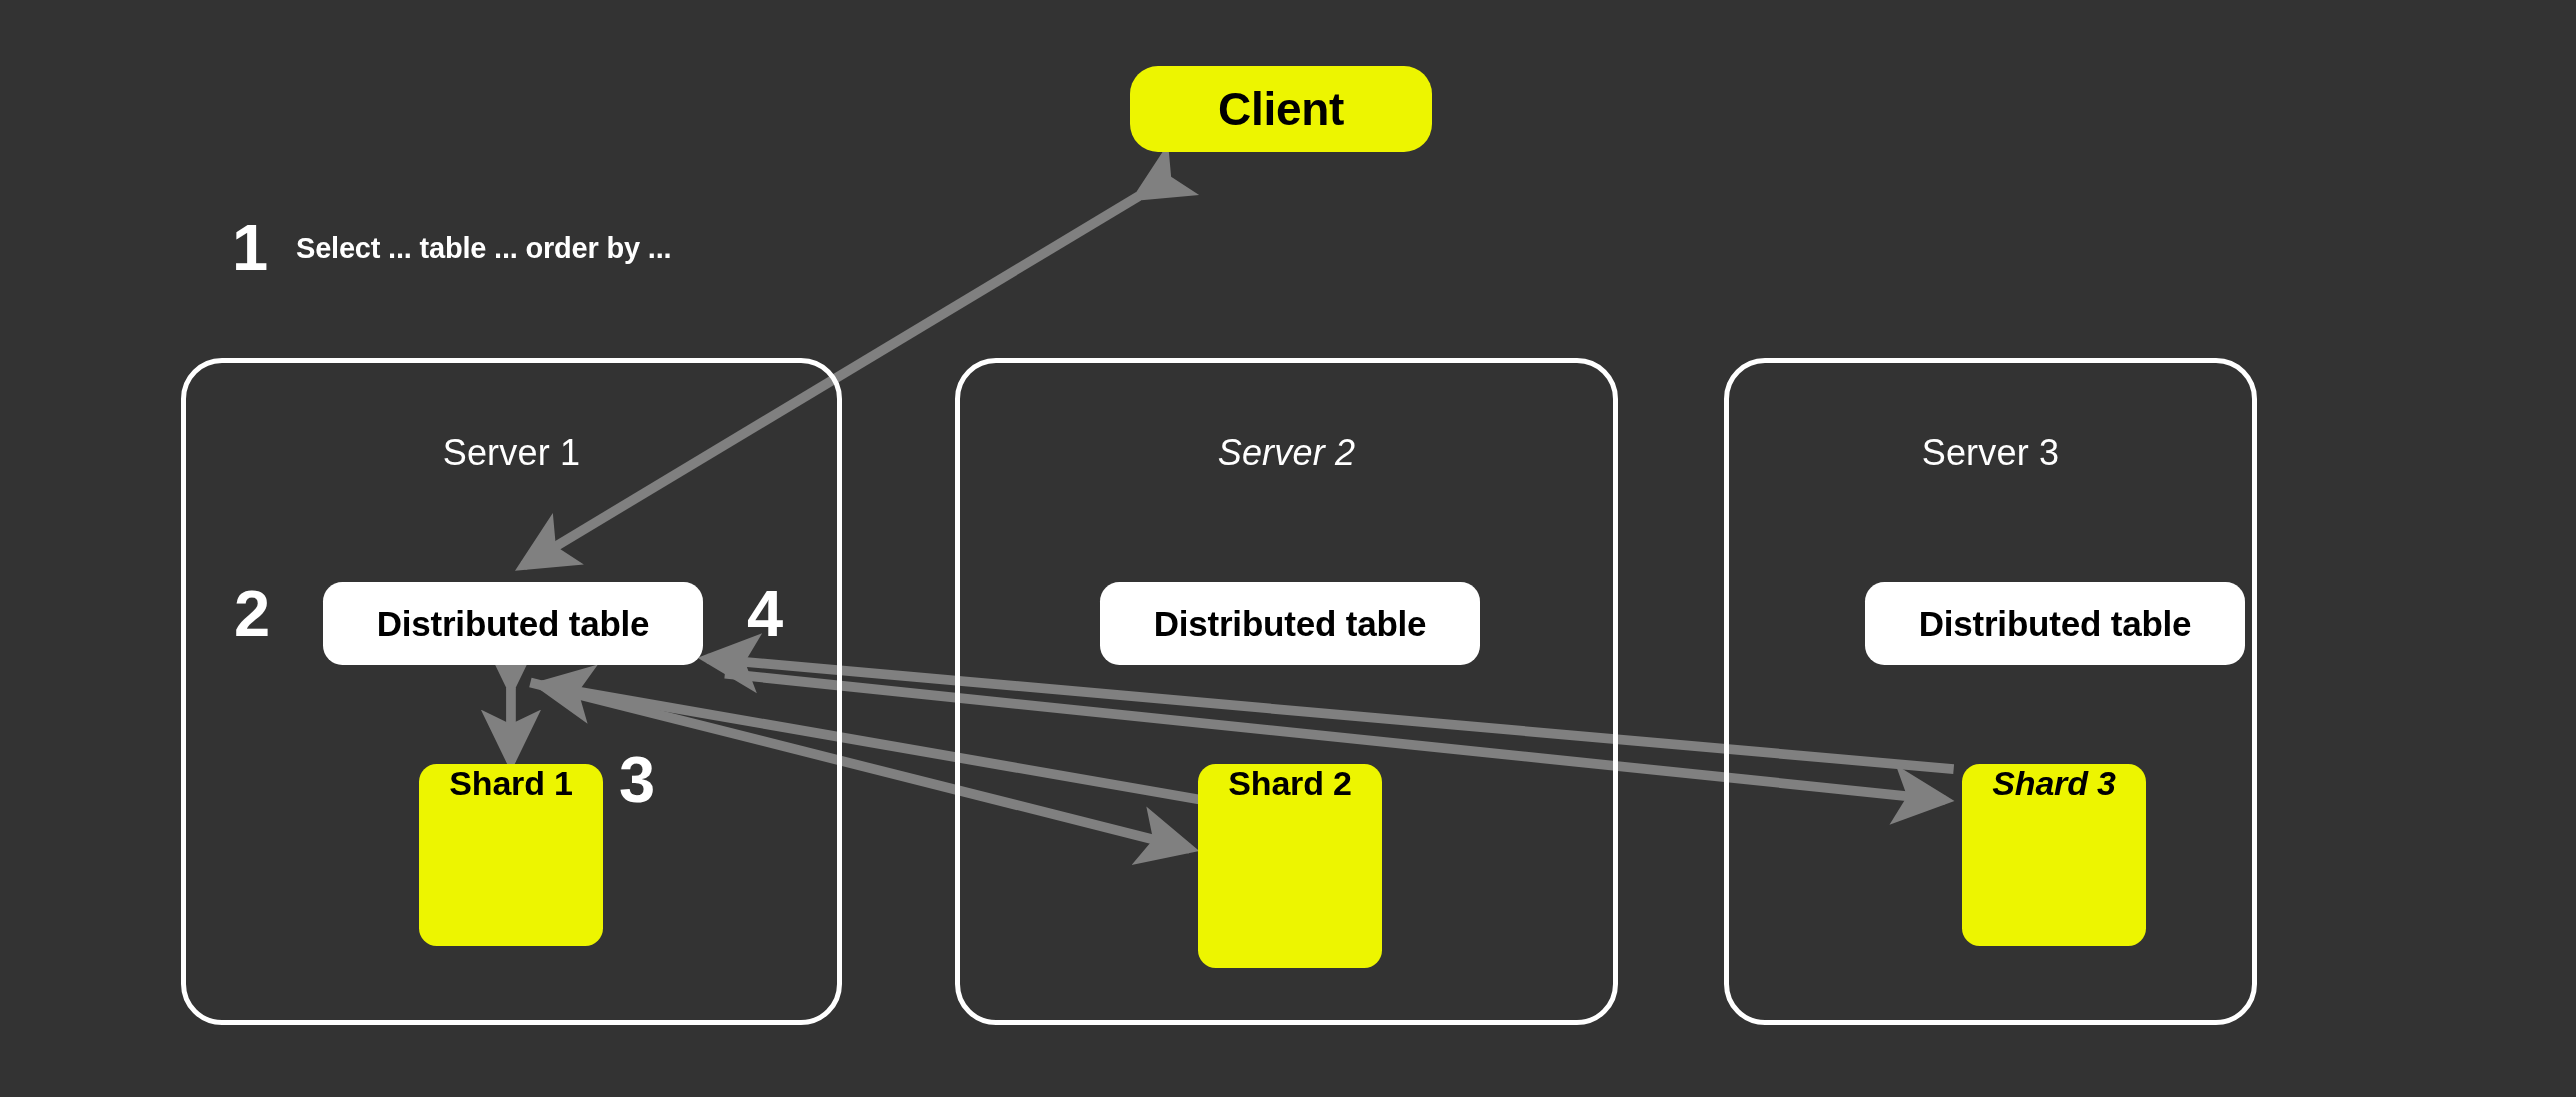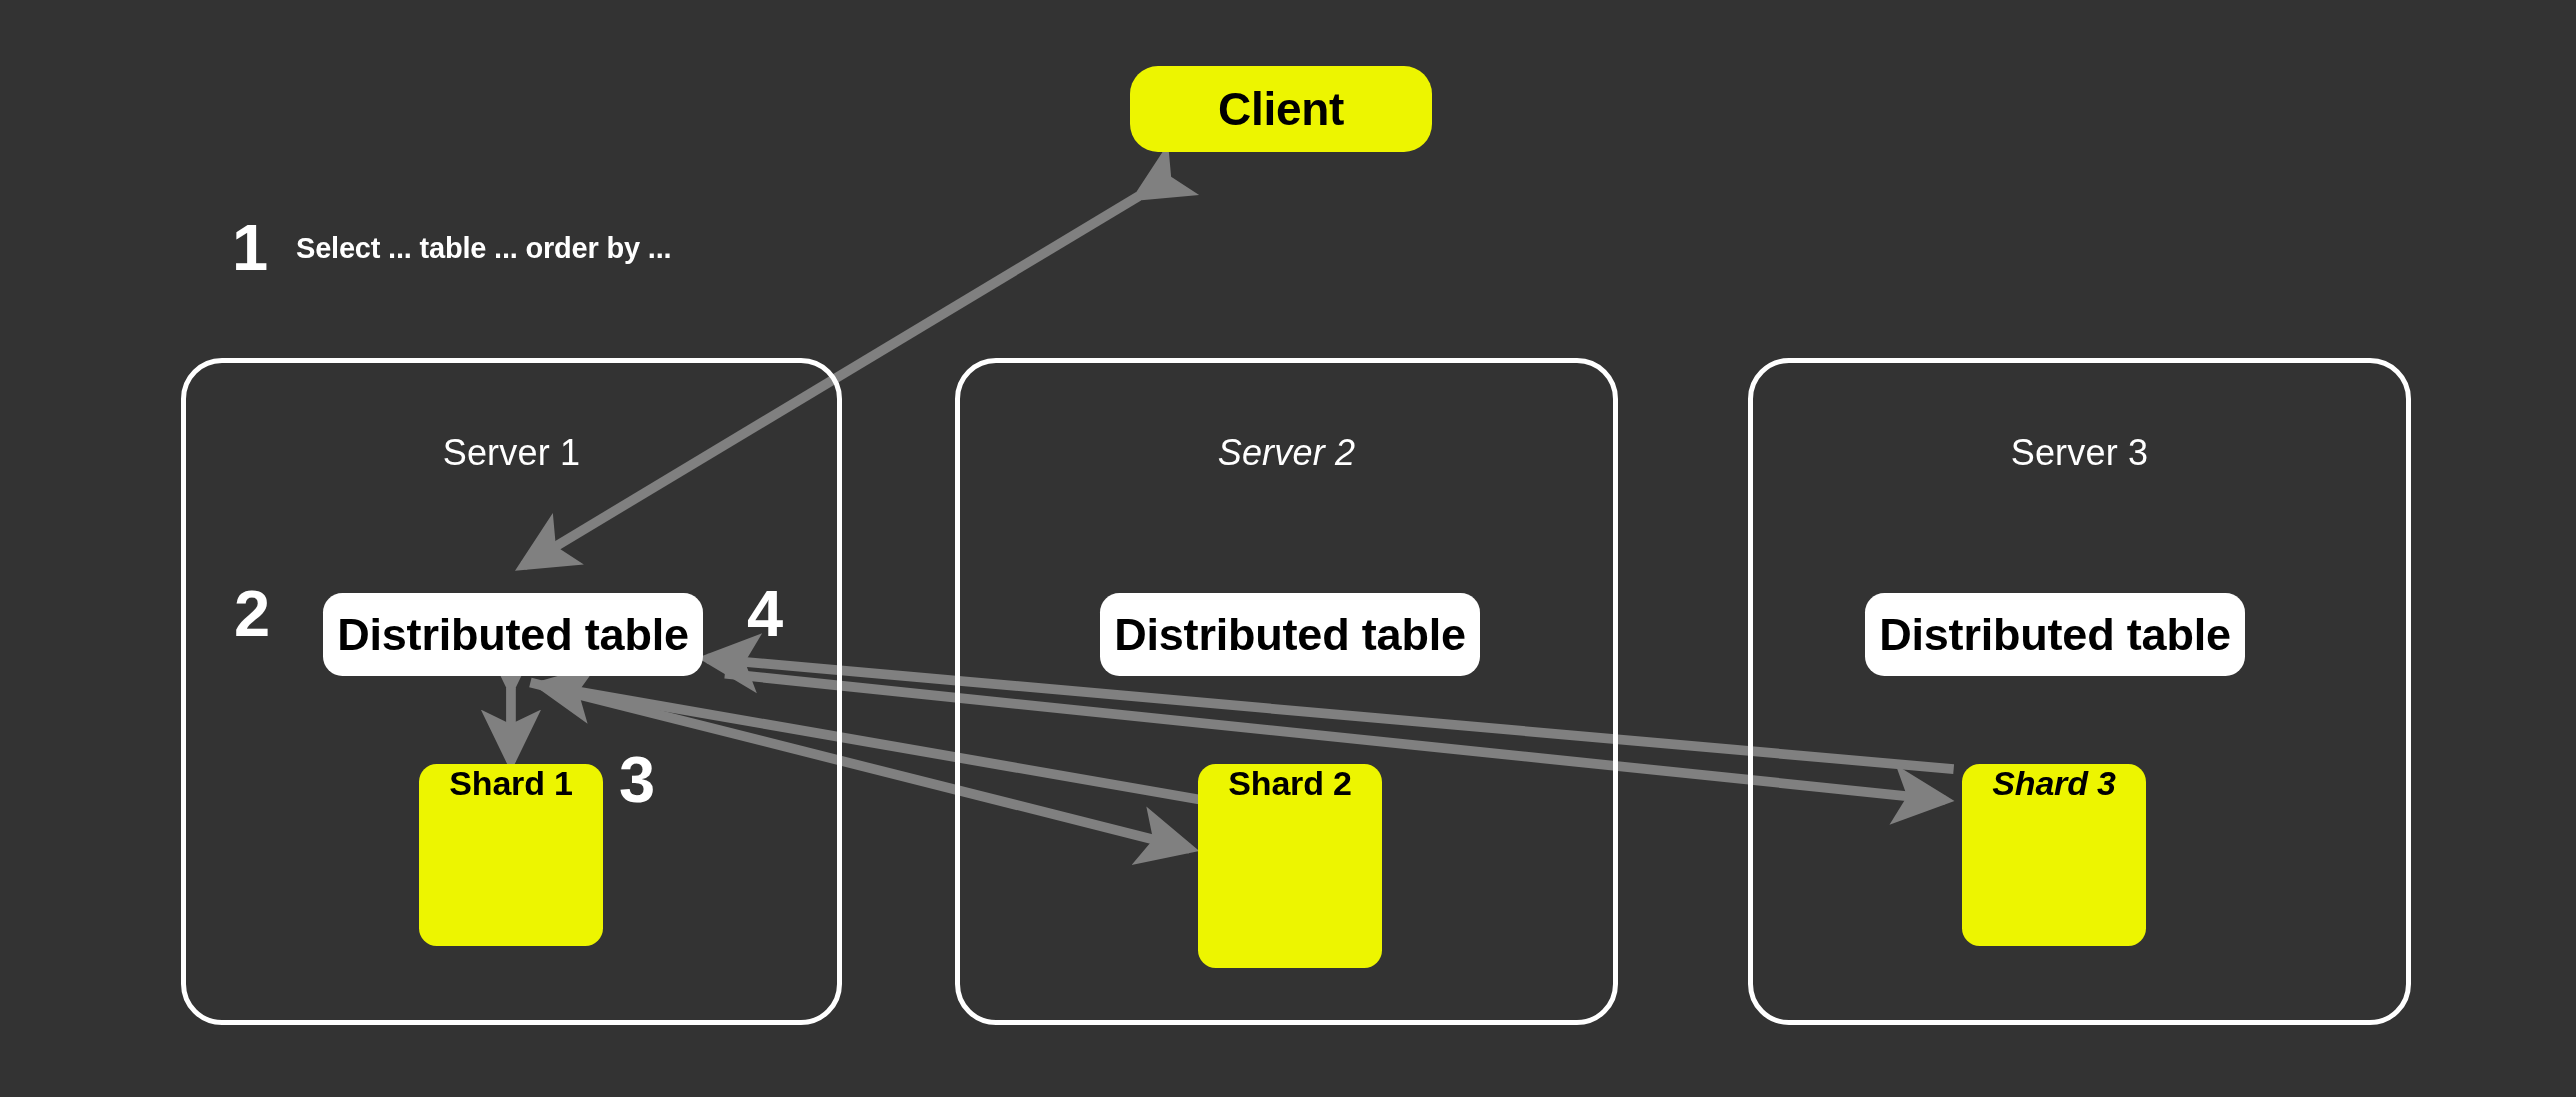--- a/index.html
+++ b/index.html
@@ -58,26 +58,25 @@
 
   
   .dist-table {
     position: absolute;
     background: #ffffff;
     color: #000000;
     border-radius: 19.4px;
     display: flex;
     align-items: center;
     justify-content: center;
-    font-size: 45px;
+    font-size: 35px;
     font-weight: 700;
     letter-spacing: -0.2px;
     z-index: 4;
     box-sizing: border-box;
-    margin-top: 11px;
   }
 
   
   .shard {
     position: absolute;
     background: #EDF500;
     color: #000000;
     border-radius: 17.7px;
     display: flex;
     align-items: flex-start;
@@ -183,21 +182,21 @@
   <div class="server-panel" style="left:955px; top:358px; width:663px; height:667px;font-style:italic;">
     <div class="server-title">Server 2</div>
   </div>
   <div class="dist-table" style="left:1100px; top:582px; width:380px; height:83px;">
     <span>Distributed table</span>
   </div>
   <div class="shard" style="left:1198px; top:764px; width:184px; height:204px;">
     <span>Shard 2</span>
   </div>
 
-  <div class="server-panel" style="left:1724px; top:358px; width:663px; height:667px;margin-left:24px;">
+  <div class="server-panel" style="left:1724px; top:358px; width:533px; height:667px;">
     <div class="server-title">Server 3</div>
   </div>
   <div class="dist-table" style="left:1865px; top:582px; width:380px; height:83px;">
     <span>Distributed table</span>
   </div>
   <div class="shard" style="left:1962px; top:764px; width:184px; height:182px;font-style:italic;">
     <span>Shard 3</span>
   </div>
 
 </div>

